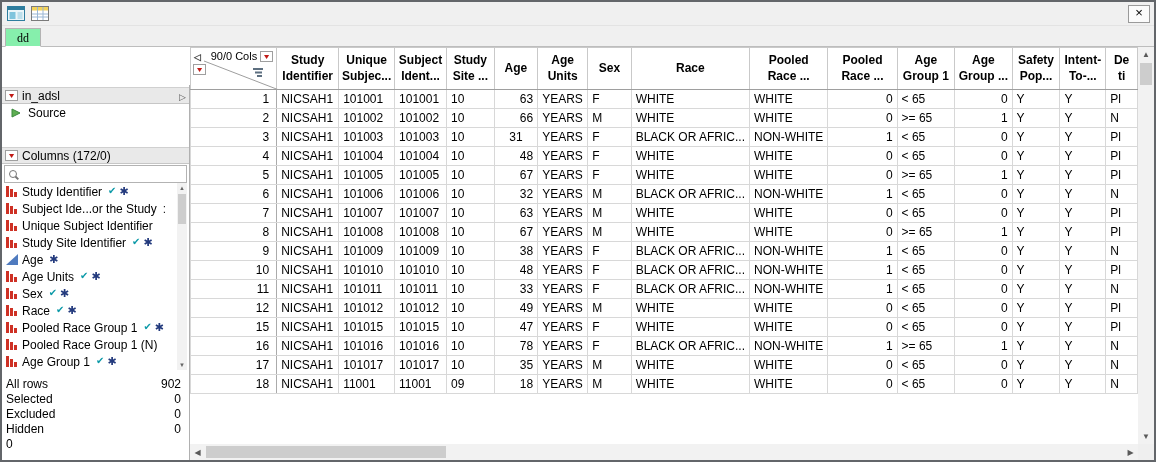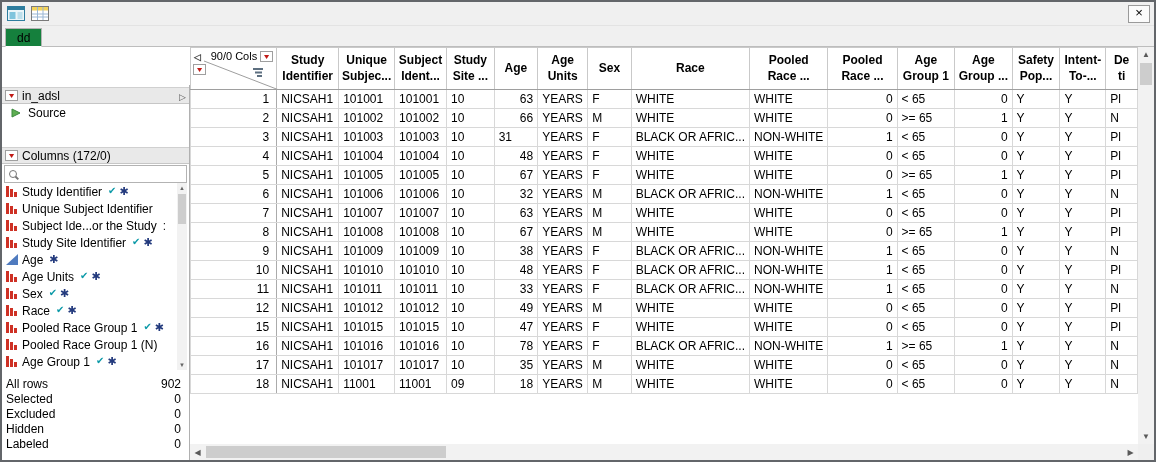--- a/index.html
+++ b/index.html
@@ -13,22 +13,22 @@
               padding:0 4px; gap:4px; border-bottom:1px solid #e3e3e3; }
   .app-icon { width:20px; height:18px; display:inline-flex; align-items:center; justify-content:center; }
   .spacer { flex:1; }
   .close-btn { width:22px; height:18px; border:1px solid #9a9a9a; background:#fbfbfb;
                display:flex; align-items:center; justify-content:center; padding:0 0 2px 0;
                font:13px "Liberation Sans",sans-serif; }
 
   
   .tabstrip { flex:0 0 21px; background:#f0f0f0; border-bottom:1px solid #bdbdbd;
               display:flex; align-items:flex-end; padding-left:3px; }
-  .tab { height:19px; background:#15803d; border:1px solid #b3b3b3; border-bottom:1px solid #fff;
-         margin-bottom:-1px; padding:2px 11px 0; }
+  .tab { height:19px; background:#86efac; border:1px solid #b3b3b3; border-bottom:1px solid #fff;
+         margin-bottom:-1px; padding:2px 11px 0;font-family:Liberation Serif, serif; }
 
   .content { flex:1; display:flex; min-height:0; }
 
   
   .sidebar { flex:0 0 188px; width:188px; border-right:1px solid #b0b0b0; background:#fff;
              display:flex; flex-direction:column; overflow:hidden;margin-top:38px; }
   .panel-header { height:17px; background:#e9e9e9; border-top:1px solid #d0d0d0;
                   border-bottom:1px solid #c6c6c6; display:flex; align-items:center;
                   gap:4px; padding:0 3px; }
   .rt { width:13px; height:11px; background:#fff; border:1px solid #9f9f9f;
@@ -184,35 +184,35 @@
                 </span>
               </div>
               <div class="col-item">
                 <span class="col-icon">
                   <svg width="12" height="11" viewBox="0 0 12 11">
                     <rect x="0" y="0" width="3" height="11" fill="#ce3125"></rect>
                     <rect x="4" y="3" width="3" height="8" fill="#ce3125"></rect>
                     <rect x="8" y="6" width="3" height="5" fill="#ce3125"></rect>
                   </svg>
                 </span>
+                <span class="col-label">Subject Ide...or the Study</span>
+                <span class="col-marks">
+                  <span class="mk-plain">:</span>
+                </span>
+              </div>
+              <div class="col-item">
+                <span class="col-icon">
+                  <svg width="12" height="11" viewBox="0 0 12 11">
+                    <rect x="0" y="0" width="3" height="11" fill="#ce3125"></rect>
+                    <rect x="4" y="3" width="3" height="8" fill="#ce3125"></rect>
+                    <rect x="8" y="6" width="3" height="5" fill="#ce3125"></rect>
+                  </svg>
+                </span>
                 <span class="col-label">Unique Subject Identifier</span>
                 <span class="col-marks"></span>
-              </div>
-              <div class="col-item">
-                <span class="col-icon">
-                  <svg width="12" height="11" viewBox="0 0 12 11">
-                    <rect x="0" y="0" width="3" height="11" fill="#ce3125"></rect>
-                    <rect x="4" y="3" width="3" height="8" fill="#ce3125"></rect>
-                    <rect x="8" y="6" width="3" height="5" fill="#ce3125"></rect>
-                  </svg>
-                </span>
-                <span class="col-label">Subject Ide...or the Study</span>
-                <span class="col-marks">
-                  <span class="mk-plain">:</span>
-                </span>
               </div>
               <div class="col-item">
                 <span class="col-icon">
                   <svg width="12" height="11" viewBox="0 0 12 11">
                     <rect x="0" y="0" width="3" height="11" fill="#ce3125"></rect>
                     <rect x="4" y="3" width="3" height="8" fill="#ce3125"></rect>
                     <rect x="8" y="6" width="3" height="5" fill="#ce3125"></rect>
                   </svg>
                 </span>
                 <span class="col-label">Study Site Identifier</span>
@@ -335,21 +335,20 @@
             </div>
             <div class="stat-row">
               <span class="stat-label">Excluded</span>
               <span class="stat-value">0</span>
             </div>
             <div class="stat-row">
               <span class="stat-label">Hidden</span>
               <span class="stat-value">0</span>
             </div>
             <div class="stat-row">
-              <span class="stat-label">Labeled</span>
               <span class="stat-value">0</span>
             </div>
           </div>
       </div>
 
     </div>
 
     <div class="table-zone">
       <div class="grid-wrap">
         <table>
@@ -456,21 +455,21 @@
                 <td class="cell" style="text-align: left;">Y</td>
                 <td class="cell" style="text-align: left;">Y</td>
                 <td class="cell" style="text-align: left;">N</td>
               </tr>
               <tr>
                 <td class="rownum">3</td>
                 <td class="cell" style="text-align: left;">NICSAH1</td>
                 <td class="cell" style="text-align: left;">101003</td>
                 <td class="cell" style="text-align: left;">101003</td>
                 <td class="cell" style="text-align: left;">10</td>
-                <td class="cell" style="text-align: left; margin-left: 18px;">31</td>
+                <td class="cell" style="text-align: center; margin-left: 18px;">31</td>
                 <td class="cell" style="text-align: left;">YEARS</td>
                 <td class="cell" style="text-align: left;">F</td>
                 <td class="cell" style="text-align: left;">BLACK OR AFRIC...</td>
                 <td class="cell" style="text-align: left;">NON-WHITE</td>
                 <td class="cell" style="text-align: right;">1</td>
                 <td class="cell" style="text-align: left;">&lt; 65</td>
                 <td class="cell" style="text-align: right;">0</td>
                 <td class="cell" style="text-align: left;">Y</td>
                 <td class="cell" style="text-align: left;">Y</td>
                 <td class="cell" style="text-align: left;">Pl</td>

